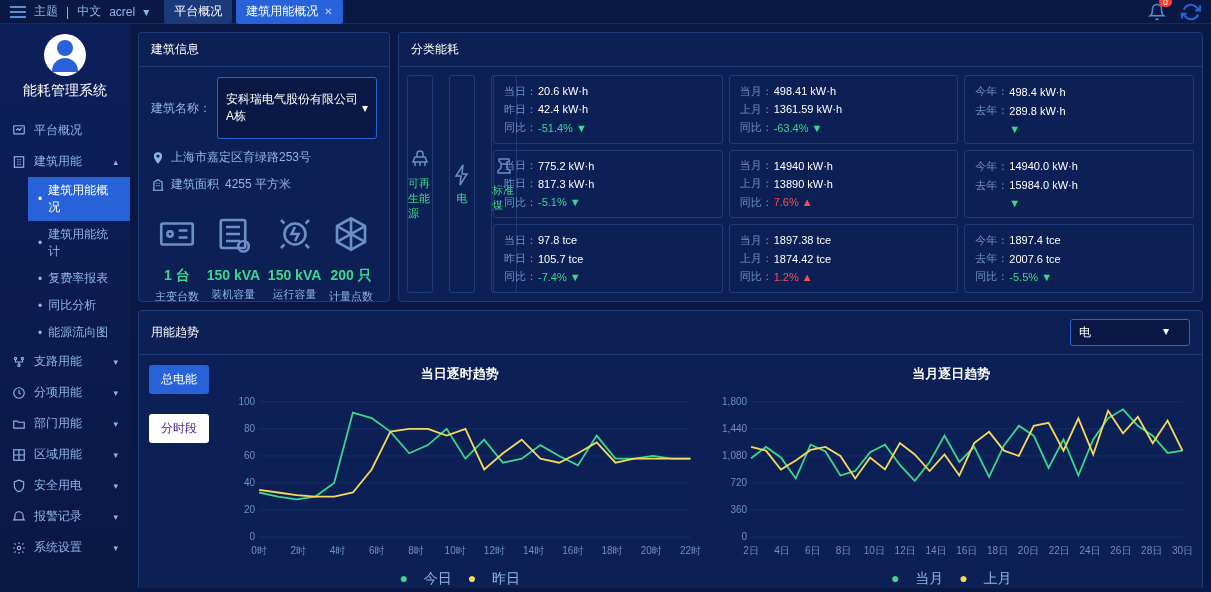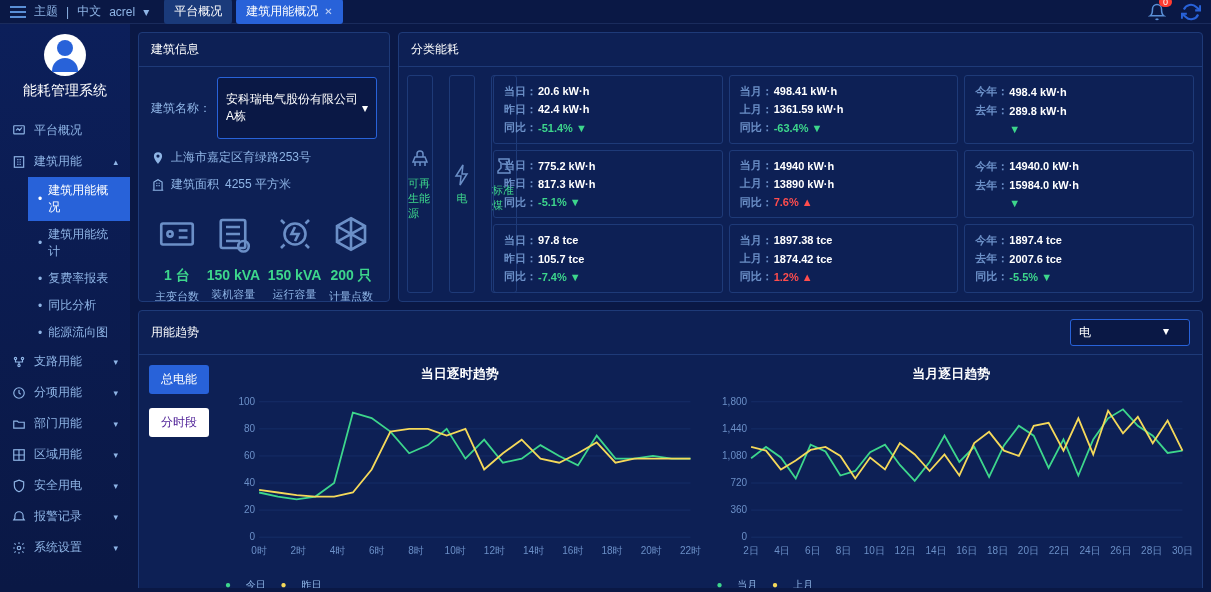--- a/index.html
+++ b/index.html
@@ -40,44 +40,44 @@
 .select { flex: 1; background: #0a1845; border: 1px solid #2862d9; padding: 13px 8px; border-radius: 3px; color: #fff; display: flex; justify-content: space-between; align-items: center; cursor: pointer; }
 .bi-stats { display: flex; justify-content: space-around; margin-top: 20px; }
 .stat { text-align: center; }
 .stat-icon { width: 42px; height: 42px; margin: 0 auto 12px; color: #6b8fc7; }
 .stat-val { color: #3dd68c; font-size: 14px; font-weight: bold; }
 .stat-label { color: #8fb5e6; font-size: 11px; margin-top: 4px; }
 .energy-cat { flex: 1; display: flex; flex-direction: column; }
 .ec-body { padding: 8px; flex: 1; display: flex; gap: 6px; }
 .ec-left { width: 80px; display: flex; gap: 16px; }
 .ec-type { flex: 1; border: 1px solid #1e3a78; border-radius: 3px; display: flex; flex-direction: column; align-items: center; justify-content: center; gap: 4px; color: #3dd68c; font-size: 11px; }
-.ec-right { flex: 1; display: grid; grid-template-columns: repeat(3, 1fr); grid-template-rows: repeat(3, 1fr); gap: 6px; font-weight: bold; }
+.ec-right { flex: 1; display: grid; grid-template-columns: repeat(3, 1fr); grid-template-rows: repeat(3, 1fr); gap: 6px; }
 .ec-card { border: 1px solid #1e3a78; border-radius: 3px; padding: 6px 10px; display: flex; flex-direction: column; justify-content: space-around; }
 .ec-line { display: flex; align-items: center; font-size: 11px; }
 .ec-line-label { color: #6b8fc7; width: 34px; }
 .ec-line-val { color: #fff; }
 .ec-line-pct { color: #3dd68c; }
 .ec-line-pct.down::after { content: " ▼"; color: #3dd68c; }
 .ec-line-pct.up { color: #ff4d4d; }
 .ec-line-pct.up::after { content: " ▲"; color: #ff4d4d; }
 .trend-panel { flex: 1; display: flex; flex-direction: column; }
 .trend-header { padding: 8px 12px; display: flex; align-items: center; border-bottom: 1px solid #1e3a78; }
 .trend-right { margin-left: auto; }
 .trend-select { background: #0a1845; border: 1px solid #2862d9; padding: 4px 20px 4px 8px; border-radius: 3px; color: #fff; cursor: pointer; min-width: 120px; display: flex; justify-content: space-between; }
 .trend-body { flex: 1; display: flex; padding: 10px; gap: 10px; }
-.trend-btns { display: flex; flex-direction: column; gap: 14px; }
+.trend-btns { display: flex; flex-direction: column; gap: 20px; }
 .trend-btn { padding: 6px 12px; border-radius: 3px; cursor: pointer; font-size: 12px; }
 .trend-btn.active { background: #2862d9; color: #fff; }
 .trend-btn.inactive { background: #fff; color: #4c1d95; }
 .chart { flex: 1; position: relative; }
 .chart-title { text-align: center; color: #fff; font-size: 13px; font-weight: bold; margin-bottom: 4px; }
 .chart svg { width: 100%; height: 180px; }
 .axis-text { fill: #6b8fc7; font-size: 10px; }
 .grid-line { stroke: #1e3a78; stroke-width: 0.5; }
-.legend { text-align: left; font-size: 10px; color: #8fb5e6; margin-top: 8px; }
+.legend { text-align: center; font-size: 14px; color: #8fb5e6; }
 .legend span { margin: 0 6px; }
 .ico { display: inline-block; vertical-align: middle; }
 </style>
 </head>
 <body>
 
 <div class="topbar">
   <div class="topbar-left">
     <div class="menu-icon">
         <span></span>

